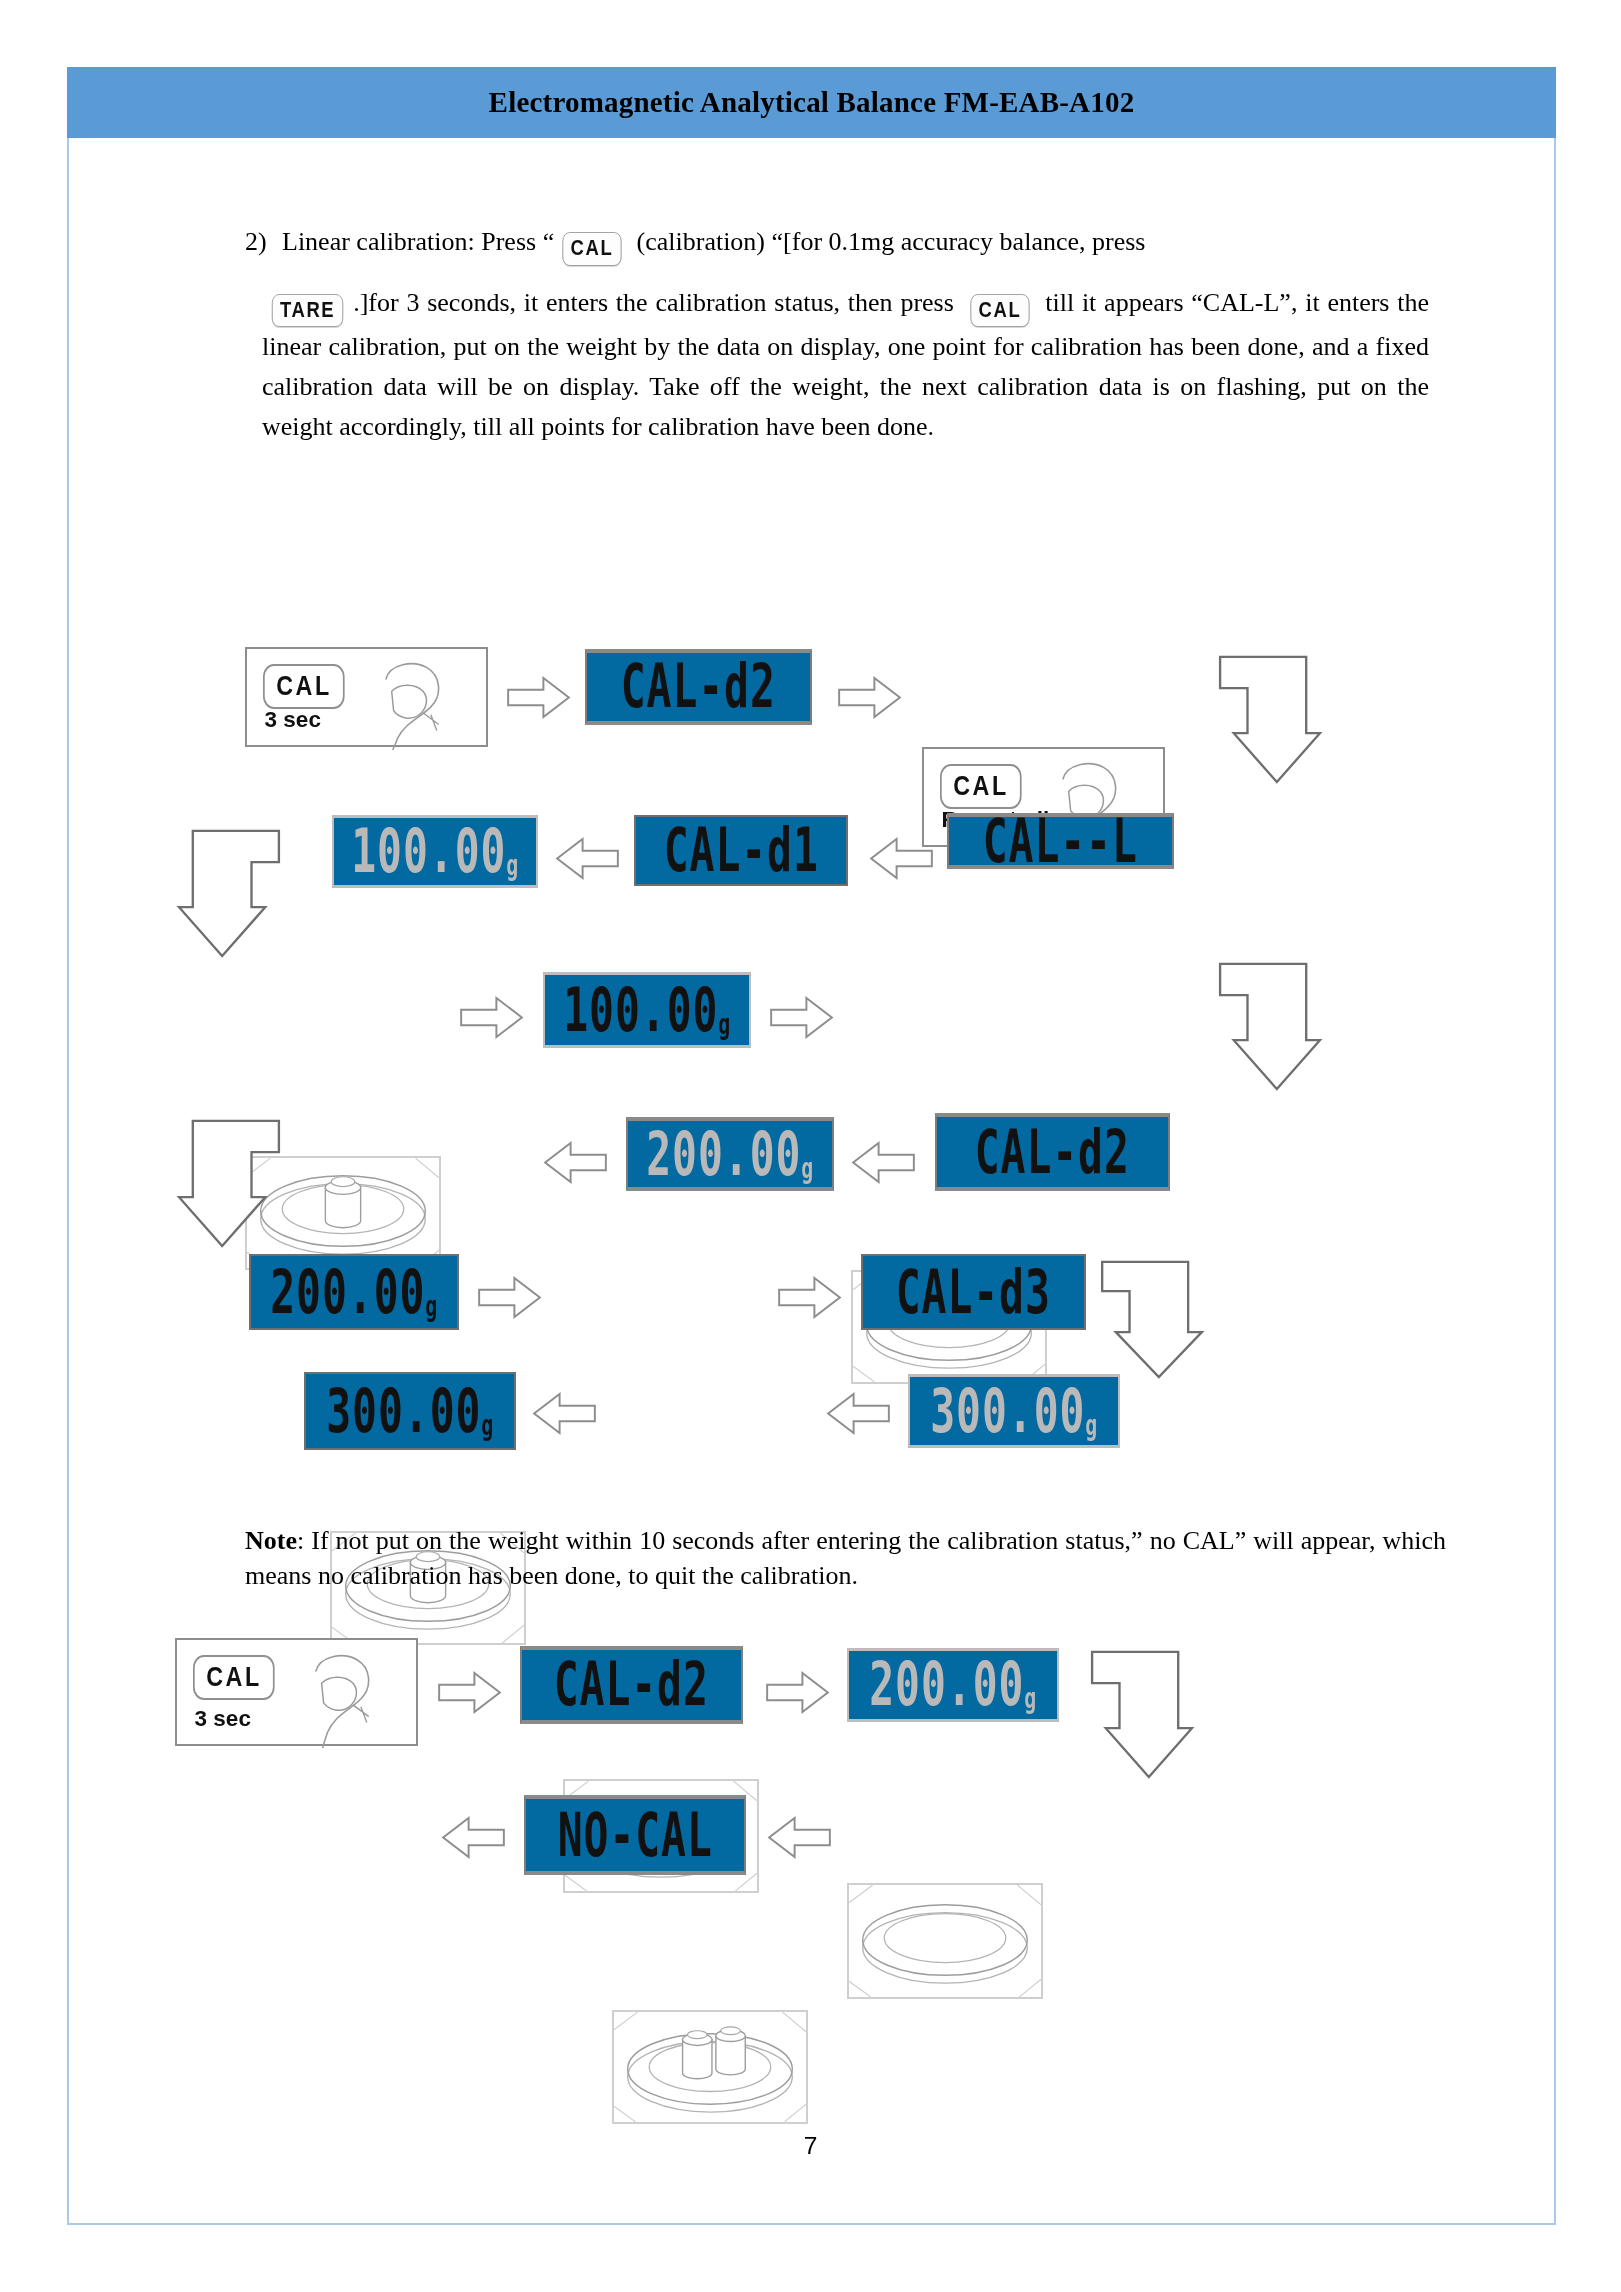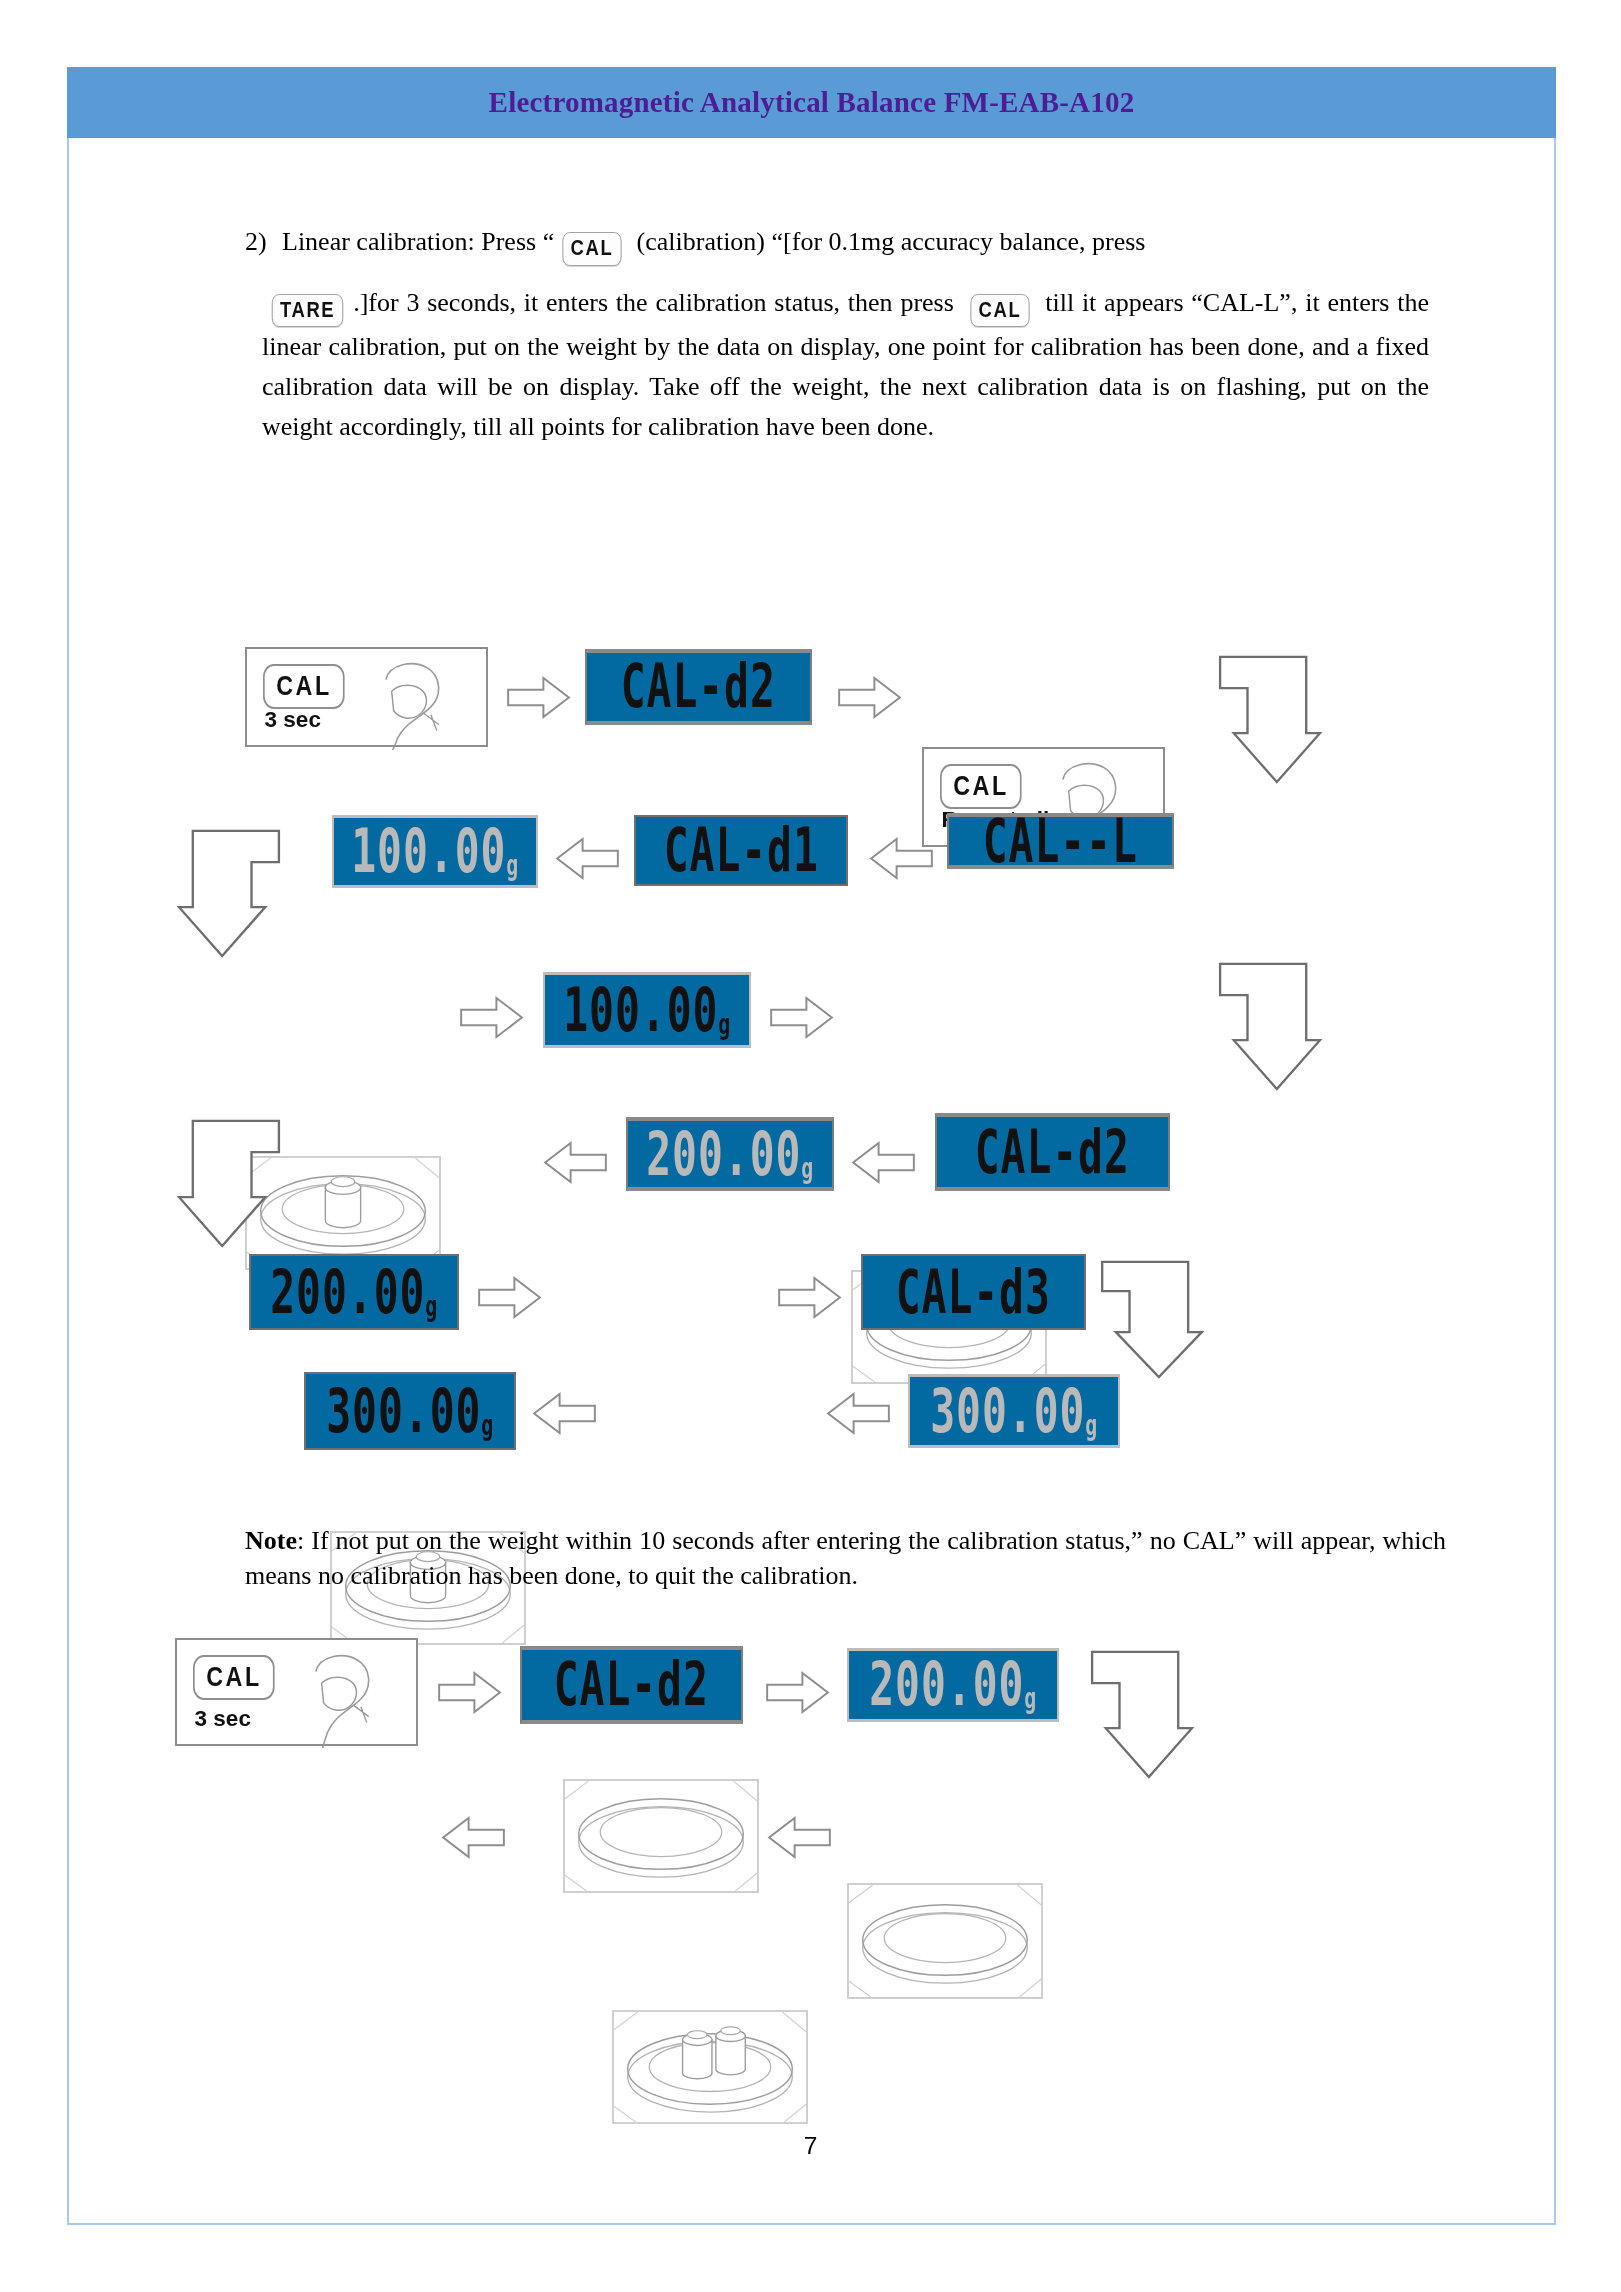--- a/index.html
+++ b/index.html
@@ -21,21 +21,21 @@
   }
   #header-bar{
     position:absolute;
     left:67px;top:67px;
     width:1489px;height:71px;
     background:#5B9BD5;
     box-sizing:border-box;
     display:flex;align-items:center;justify-content:center;
   }
   #header-title{
-    color:#4c1d95;
+    color:#000000;
     font-size:29px;
     font-weight:bold;
     letter-spacing:0.2px;
     font-family:"Liberation Serif",serif;
     text-align:right;
   }
   
   .content{
     position:absolute;
     left:245px;top:201px;
@@ -468,20 +468,23 @@
     </svg>
   </div>
 
 
   <div class="arrowwrap" style="left:374px;top:192px;">
     <svg width="65" height="47" viewBox="0 0 66 48">
       <path d="M64 16 H28 V4 L2 24 L28 44 V32 H64 Z" fill="#fff" stroke="#8d8d8d" stroke-width="2"></path>
     </svg>
   </div>
 
+  <div class="node lcd" style="left:457px;top:173px;width:222px;height:80px;">
+    <span class="seg">NO-CAL</span>
+  </div>
 
   <div class="arrowwrap" style="left:700px;top:192px;">
     <svg width="65" height="47" viewBox="0 0 66 48">
       <path d="M64 16 H28 V4 L2 24 L28 44 V32 H64 Z" fill="#fff" stroke="#8d8d8d" stroke-width="2"></path>
     </svg>
   </div>
 
   <div class="node panbox" style="left:780px;top:153px;width:196px;height:116px;">
     <svg width="192" height="112" viewBox="0 0 196 114">
       <path d="M0 18 L24 0 M172 0 L196 20 M0 98 L22 114 M174 114 L196 96" stroke="#cfcfcf" stroke-width="1.2" fill="none"></path>

